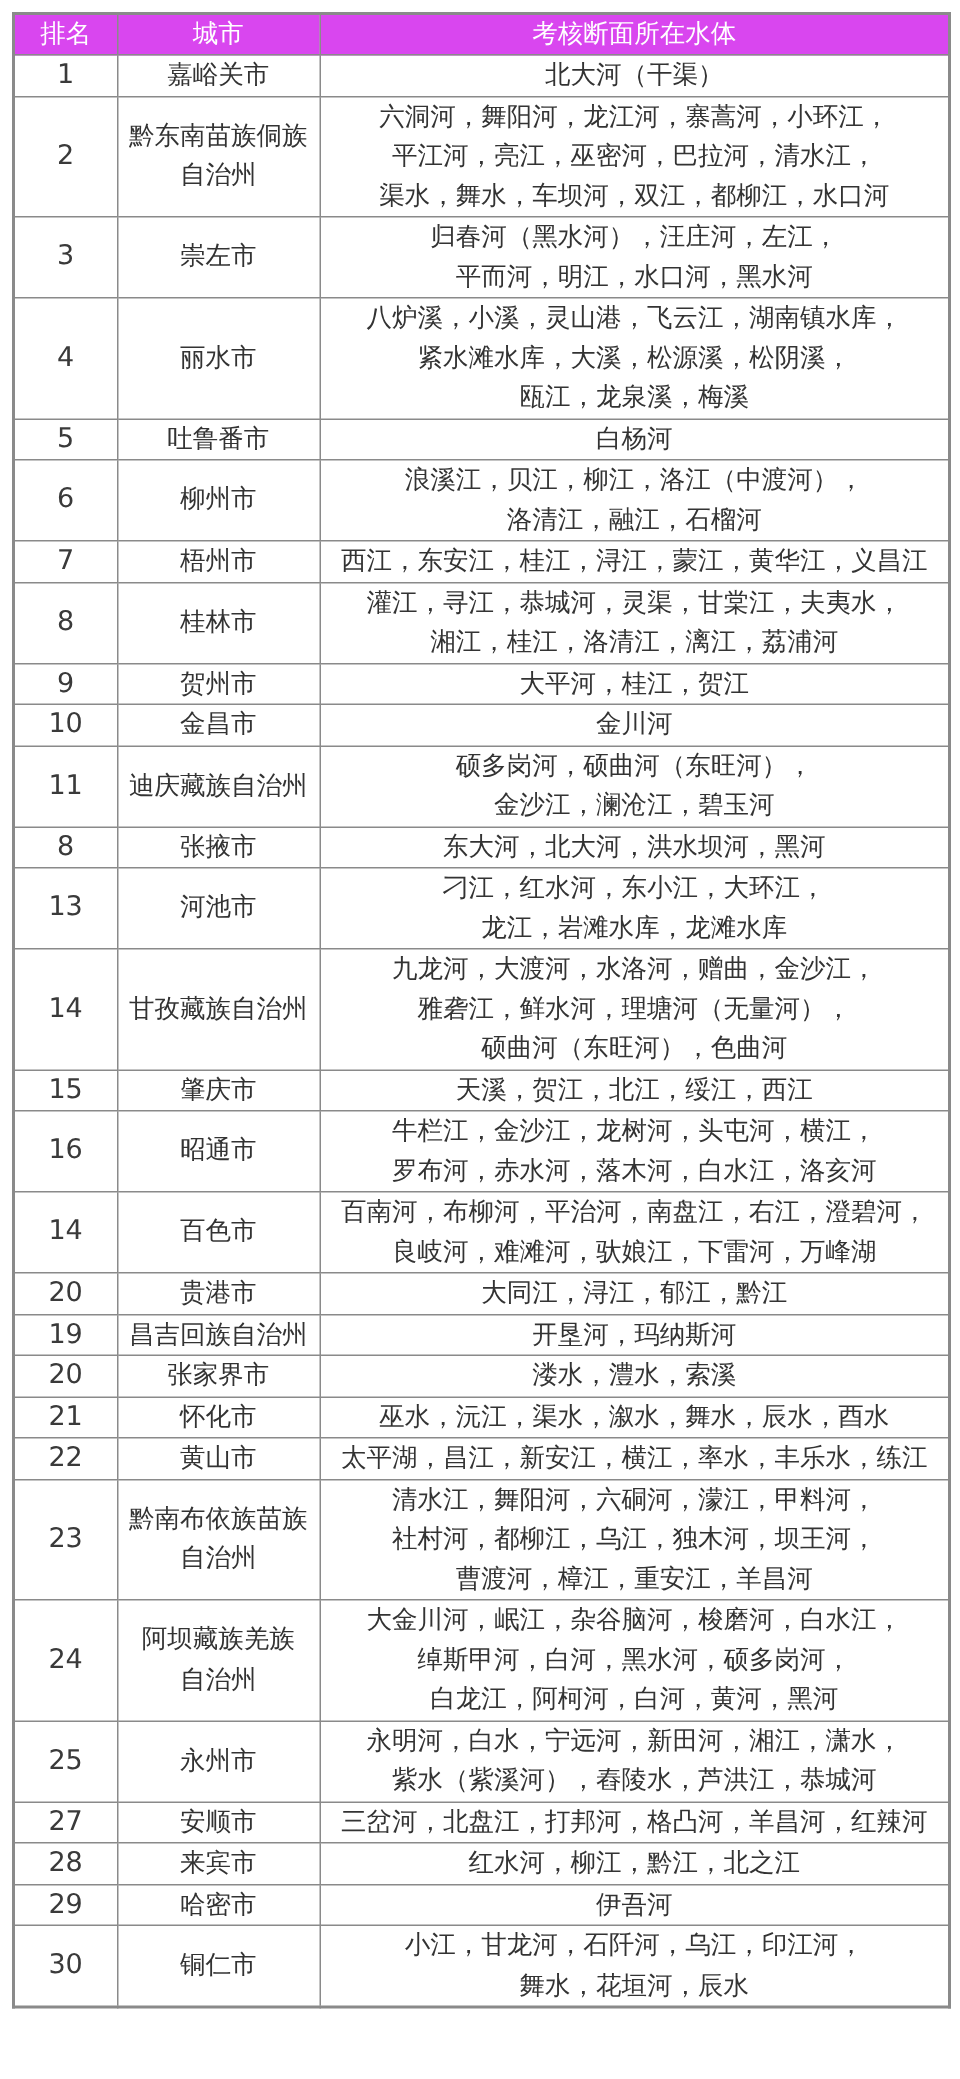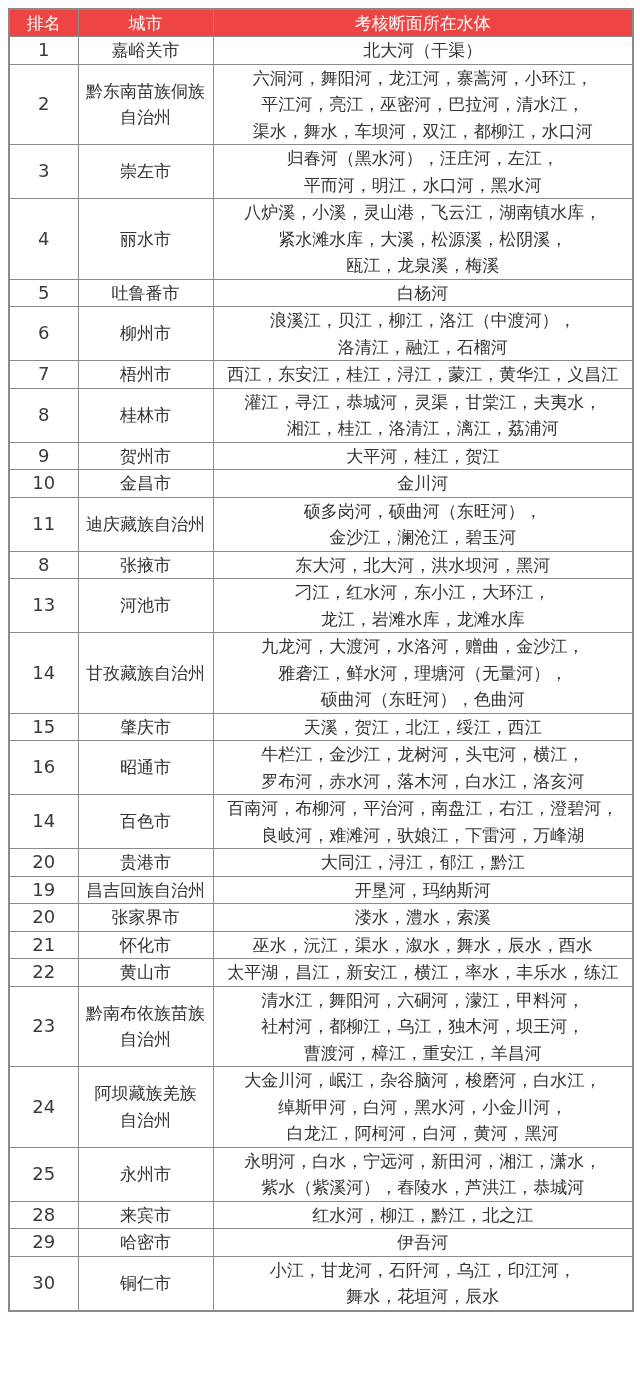--- a/index.html
+++ b/index.html
@@ -24,21 +24,21 @@
   table.rank-table th,
   table.rank-table td {
     border: 1px solid #8a8a8a;
     padding: 0 2px;
     text-align: center;
     vertical-align: middle;
     box-sizing: border-box;
   }
   thead th {
     height: 26px;
-    background: #ef4444;
+    background: #d946ef;
     color: #ffffff;
     font-size: 17px;
     font-weight: normal;
     line-height: 26px;
     border-color: #5a5a5a;
   }
   tbody td {
     color: #333333;
     font-size: 17px;
     line-height: 26.5px;
@@ -200,28 +200,33 @@
 自治州</td>
           <td class="waters-cell">清水江，舞阳河，六硐河，濛江，甲料河，
 社村河，都柳江，乌江，独木河，坝王河，
 曹渡河，樟江，重安江，羊昌河</td>
         </tr>
         <tr>
           <td class="rank-cell">24</td>
           <td class="city-cell">阿坝藏族羌族
 自治州</td>
           <td class="waters-cell">大金川河，岷江，杂谷脑河，梭磨河，白水江，
-绰斯甲河，白河，黑水河，小金川河，
+绰斯甲河，白河，黑水河，硕多岗河，
 白龙江，阿柯河，白河，黄河，黑河</td>
         </tr>
         <tr>
           <td class="rank-cell">25</td>
           <td class="city-cell">永州市</td>
           <td class="waters-cell">永明河，白水，宁远河，新田河，湘江，潇水，
 紫水（紫溪河），舂陵水，芦洪江，恭城河</td>
+        </tr>
+        <tr>
+          <td class="rank-cell">27</td>
+          <td class="city-cell">安顺市</td>
+          <td class="waters-cell">三岔河，北盘江，打邦河，格凸河，羊昌河，红辣河</td>
         </tr>
         <tr>
           <td class="rank-cell">28</td>
           <td class="city-cell">来宾市</td>
           <td class="waters-cell">红水河，柳江，黔江，北之江</td>
         </tr>
         <tr>
           <td class="rank-cell">29</td>
           <td class="city-cell">哈密市</td>
           <td class="waters-cell">伊吾河</td>

